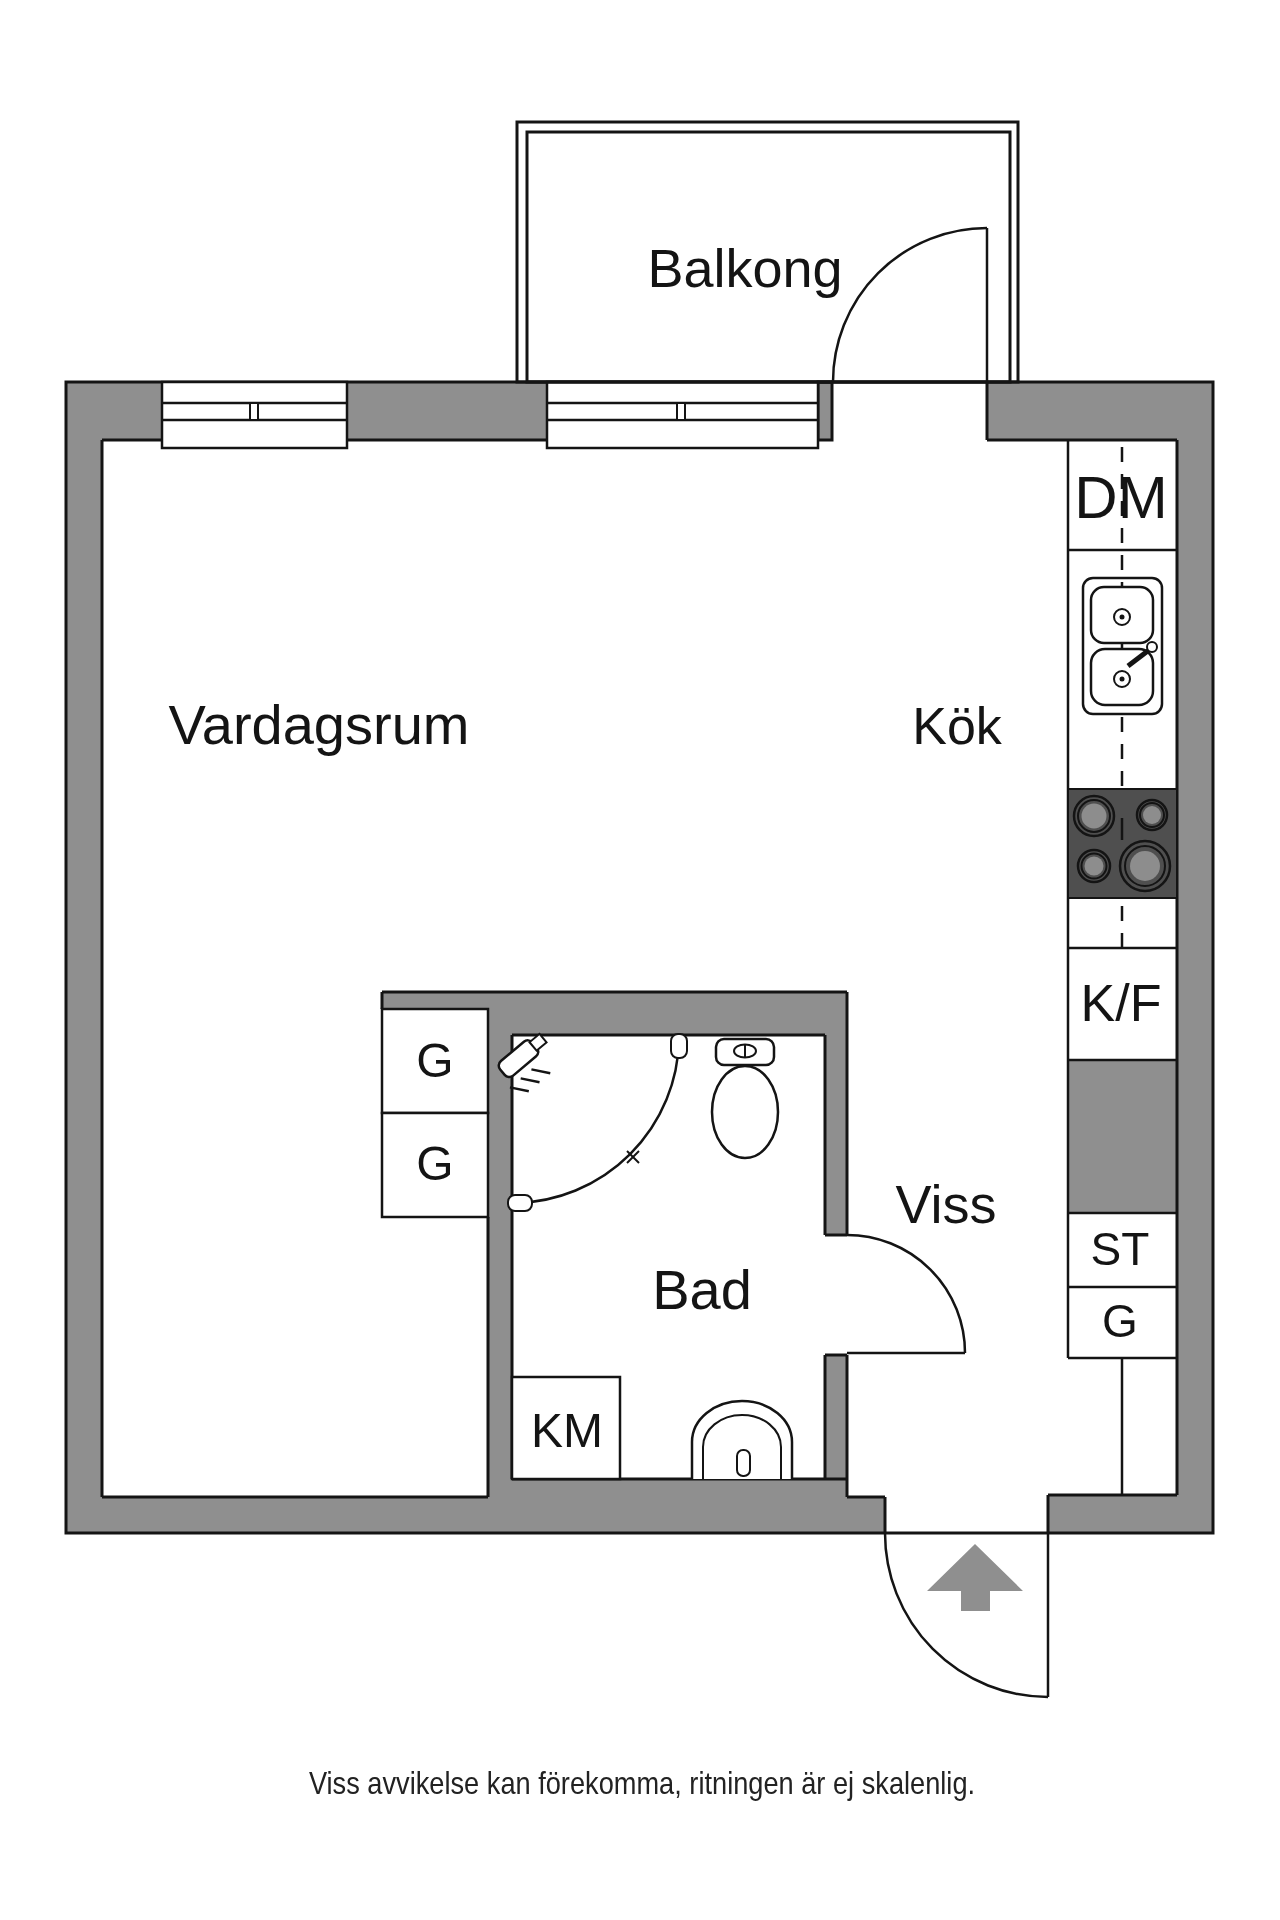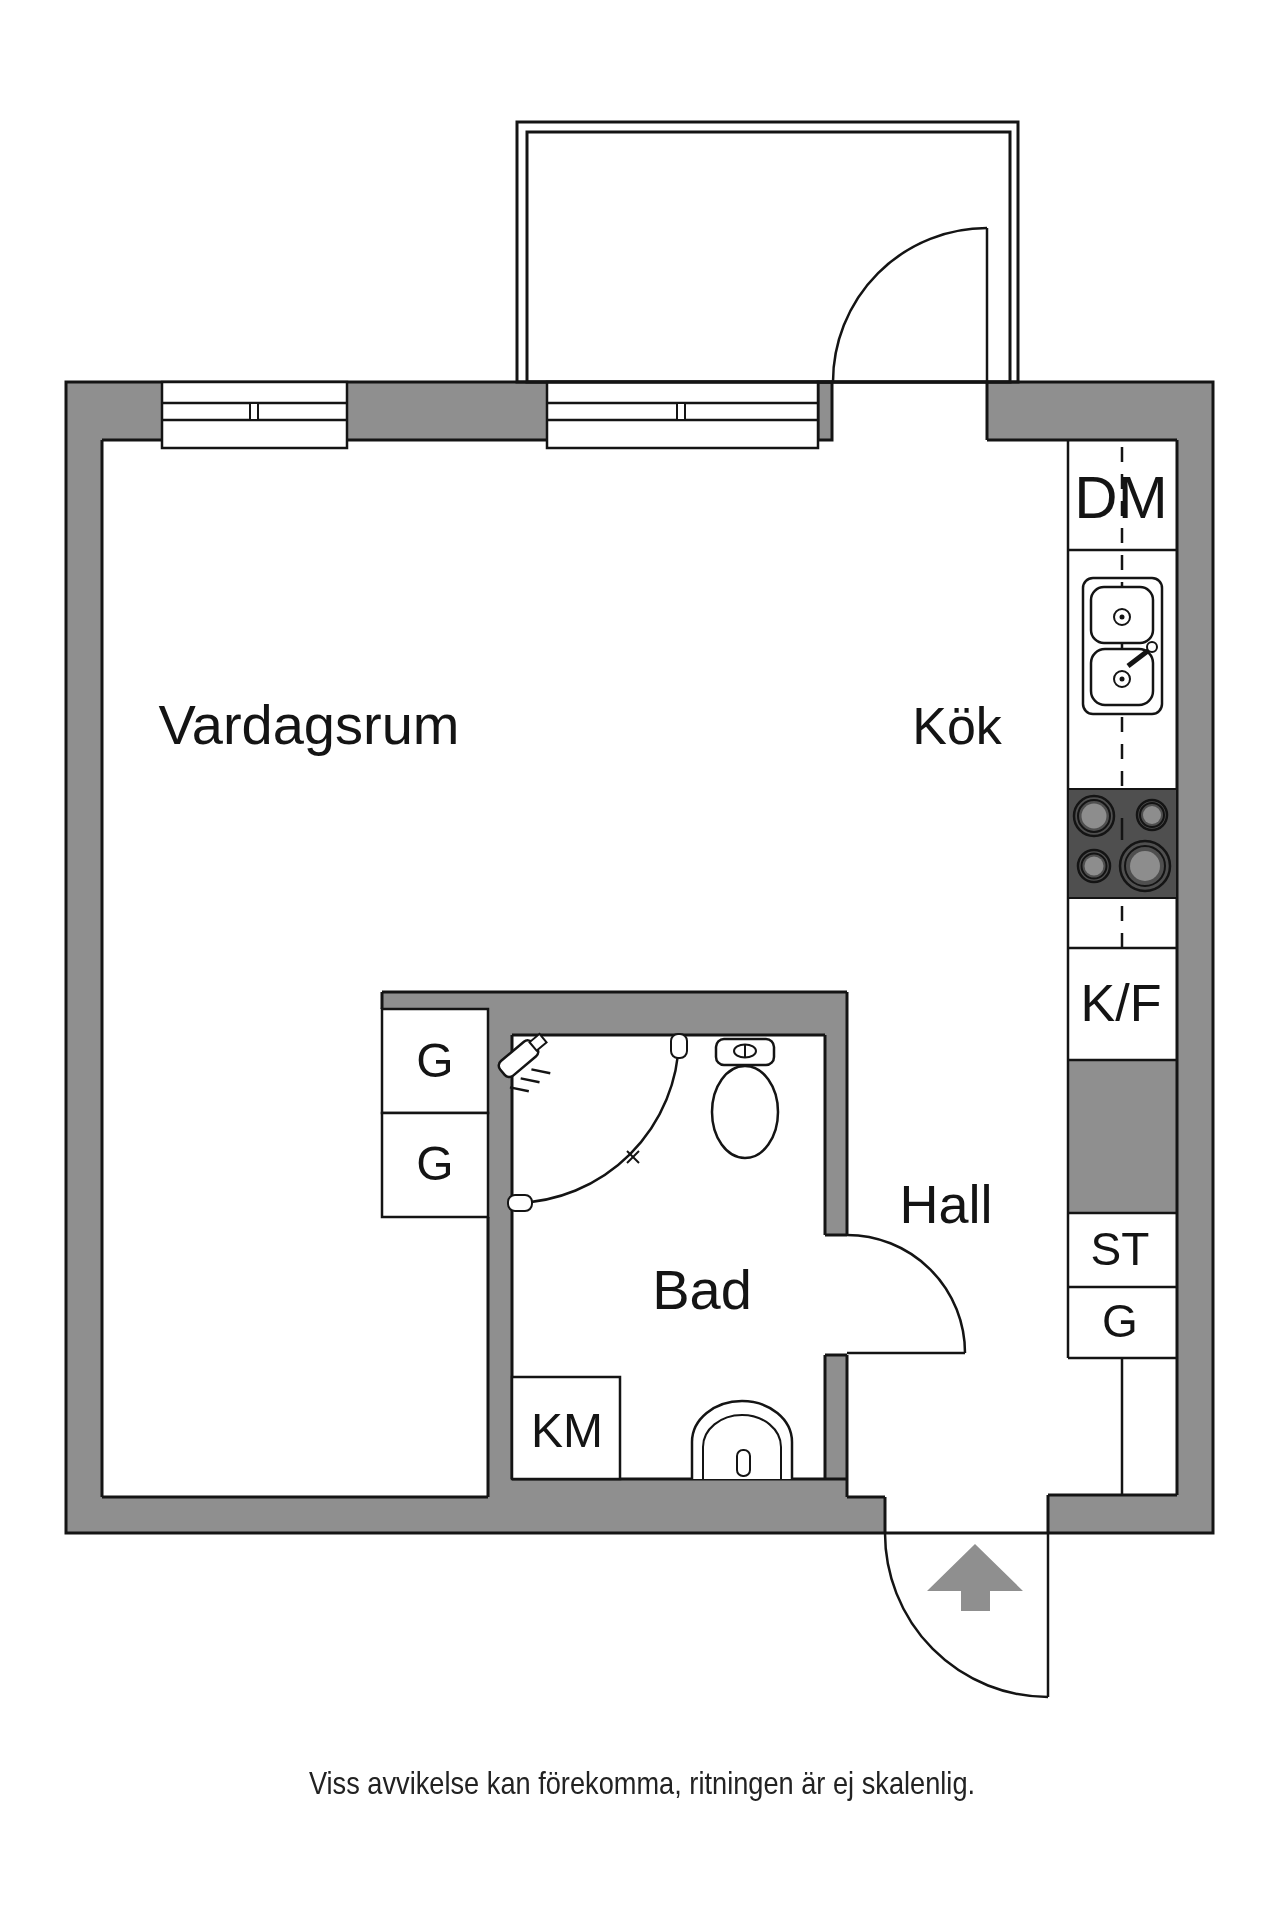--- a/index.html
+++ b/index.html
@@ -173,24 +173,25 @@
         <line x1="847" y1="1353" x2="965" y2="1353"></line>
         <path d="M 847 1235 A 118 118 0 0 1 965 1353"></path>
         <line x1="1048" y1="1533" x2="1048" y2="1697"></line>
         <path d="M 885 1533 A 163 164 0 0 0 1048 1697"></path>
       </g>
 
       <polygon stroke="none" points="975,1544 1023,1591 990,1591 990,1611 961,1611 961,1591 927,1591" fill="#8f8f8f"></polygon>
     </g>
   </svg>
 
-  <div class="label room lg" style="left:309px;top:724px">Vardagsrum</div>
+  <div class="label room" style="left:745px;top:268px">Balkong</div>
+  <div class="label room lg" style="left:319px;top:724px">Vardagsrum</div>
   <div class="label room sm" style="left:957px;top:726px">Kök</div>
   <div class="label room lg" style="left:702px;top:1289px">Bad</div>
-  <div class="label room" style="left:946px;top:1204px">Hall</div>
+  <div class="label room" style="left:946px;top:1204px">Viss</div>
 
   <div class="label fix dm" style="left:1121px;top:497px">DM</div>
   <div class="label fix kf" style="left:1121px;top:1003px">K/F</div>
   <div class="label fix stg" style="left:1120px;top:1249px">ST</div>
   <div class="label fix stg" style="left:1120px;top:1321px">G</div>
   <div class="label fix" style="left:435px;top:1060px">G</div>
   <div class="label fix" style="left:435px;top:1163px">G</div>
   <div class="label fix" style="left:567px;top:1430px">KM</div>
 
   <div class="label disclaimer" style="left:642px;top:1783px">Viss avvikelse kan förekomma, ritningen är ej skalenlig.</div>

